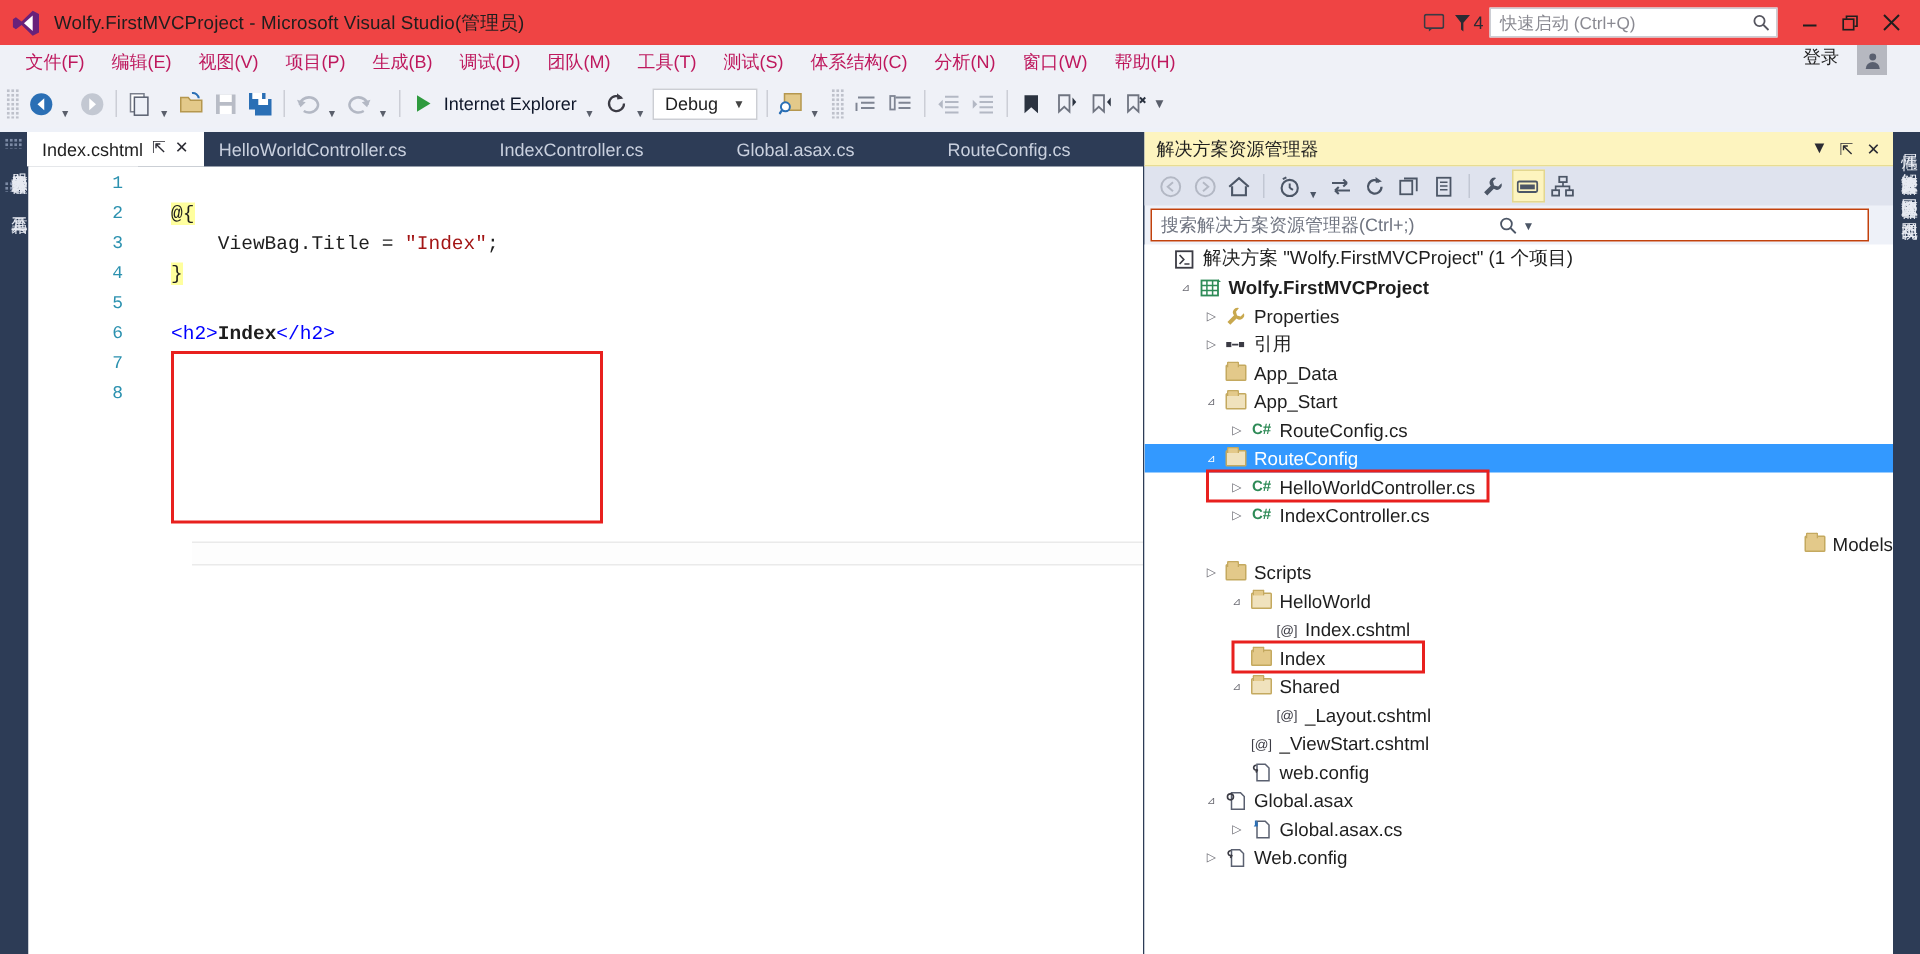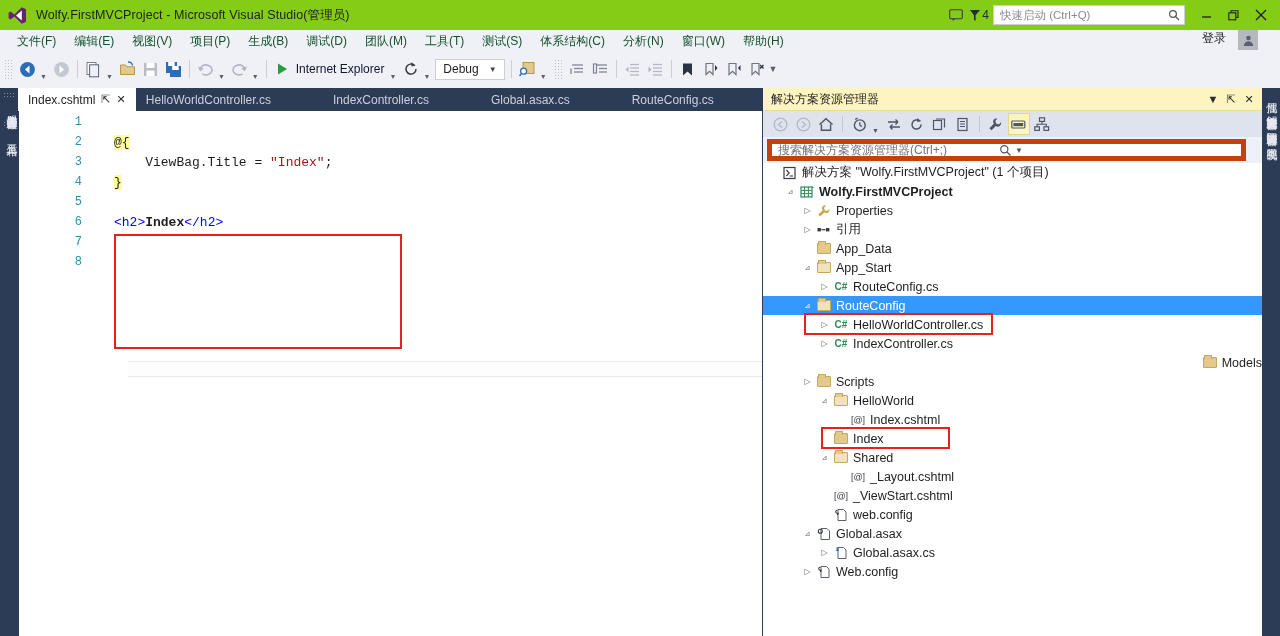--- a/index.html
+++ b/index.html
@@ -7,21 +7,21 @@
     width: 1280px; height: 636px;
     overflow: hidden;
     font-family: "Liberation Sans", "DejaVu Sans", sans-serif;
     background: #eef1f8;
   }
   #app { position: relative; width: 1280px; height: 636px; background: #eef1f8; }
 
   
   .titlebar {
     position: absolute; left: 0; top: 0; width: 1280px; height: 30px;
-    background: #84cc16;
+    background: #ef4444;
     display: flex; align-items: center;
   }
   .vs-logo {
     width: 22px; height: 22px; margin-left: 6px; margin-right: 8px;
     display: flex; align-items: center; justify-content: center;
   }
   .title-text {
     font-size: 12.5px; color: #1e1e1e; letter-spacing: .1px;
     white-space: nowrap;
   }
@@ -45,21 +45,21 @@
     color: #1e1e1e; font-size: 13px;
   }
   .wbtn:last-child { margin-right: 6px; }
 
   
   .menubar {
     position: absolute; left: 0; top: 30px; width: 1280px; height: 23px;
     background: #eff1f7; display: flex; align-items: center; padding-left: 8px;
   }
   .menu-item {
-    font-size: 12px; color: #14532d; padding: 3px 9px 3px 9px; white-space: nowrap;
+    font-size: 12px; color: #be185d; padding: 3px 9px 3px 9px; white-space: nowrap;
   }
   .menu-right { position: absolute; right: 16px; top: 0; height: 23px; display: flex; align-items: flex-start; }
   .signin { font-size: 12px; color: #1e1e1e; padding: 0 12px; }
   .acct-badge {
     width: 20px; height: 20px; background: #b6b8c0; margin-right: 6px;
     display: flex; align-items: center; justify-content: center;
   }
 
   
   .toolbar {
@@ -170,21 +170,21 @@
   .se-toolbar {
     height: 26px; background: #dfe3ee; display: flex; align-items: center; padding-left: 6px; gap: 1px;
   }
   .se-tb {
     width: 22px; height: 22px; display: flex; align-items: center; justify-content: center; color: #5a6070;
   }
   .se-tb.disabled { color: #b3b8c4; }
   .se-tb.sel { background: #fdf4bf; border: 1px solid #e3d78f; }
   .se-sep { width: 1px; height: 16px; background: #c2c7d3; margin: 0 4px; }
   .se-search {
-    height: 22px; margin: 2px 16px 2px 4px; background: #fff; border: 5px solid #c2410c;
+    height: 22px; margin: 2px 16px 2px 4px; background: #fff; border: 1px solid #c2410c;
     display: flex; align-items: center; padding: 0 2px 0 6px;
   }
   .se-search span { flex: 1; font-size: 12px; color: #6f7480; white-space: nowrap; }
   .se-tree {
     position: absolute; left: 0; top: 75px; width: 499px; height: 473px;
     background: #fff; overflow: hidden;
   }
   .node {
     position: relative; height: 19px; display: flex; align-items: center;
     font-size: 12.5px; color: #1e1e1e; white-space: nowrap;

